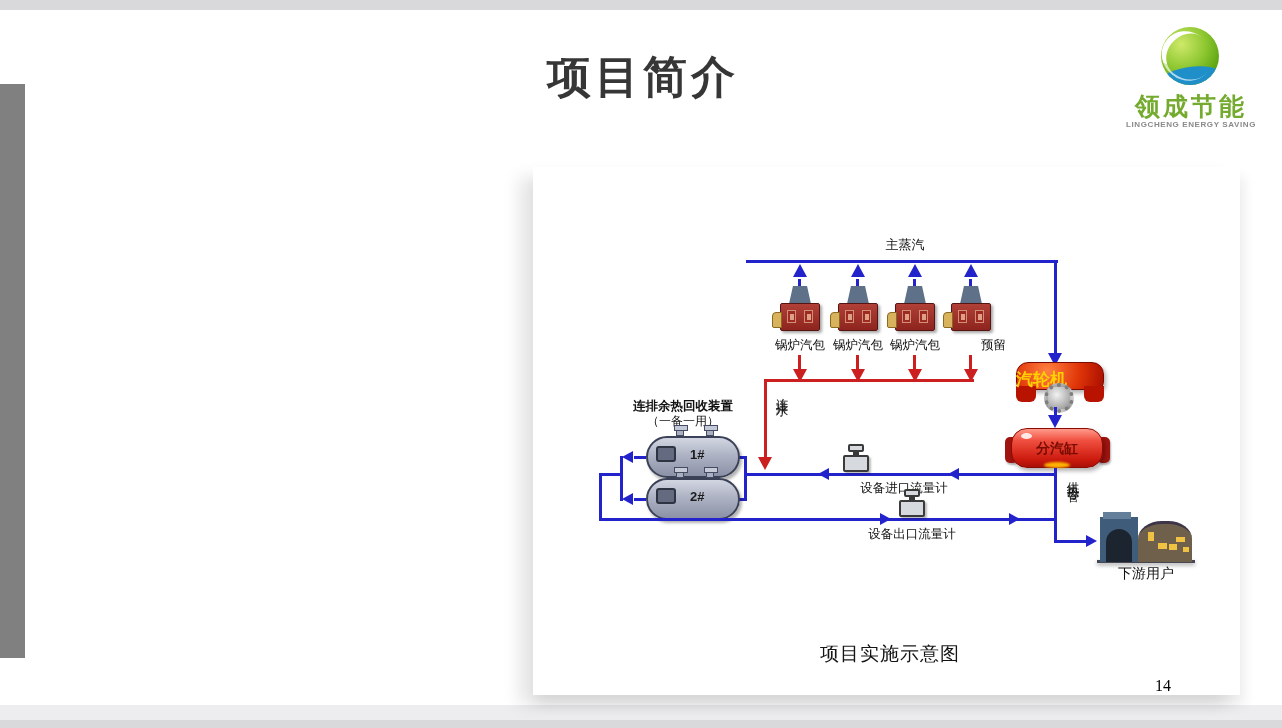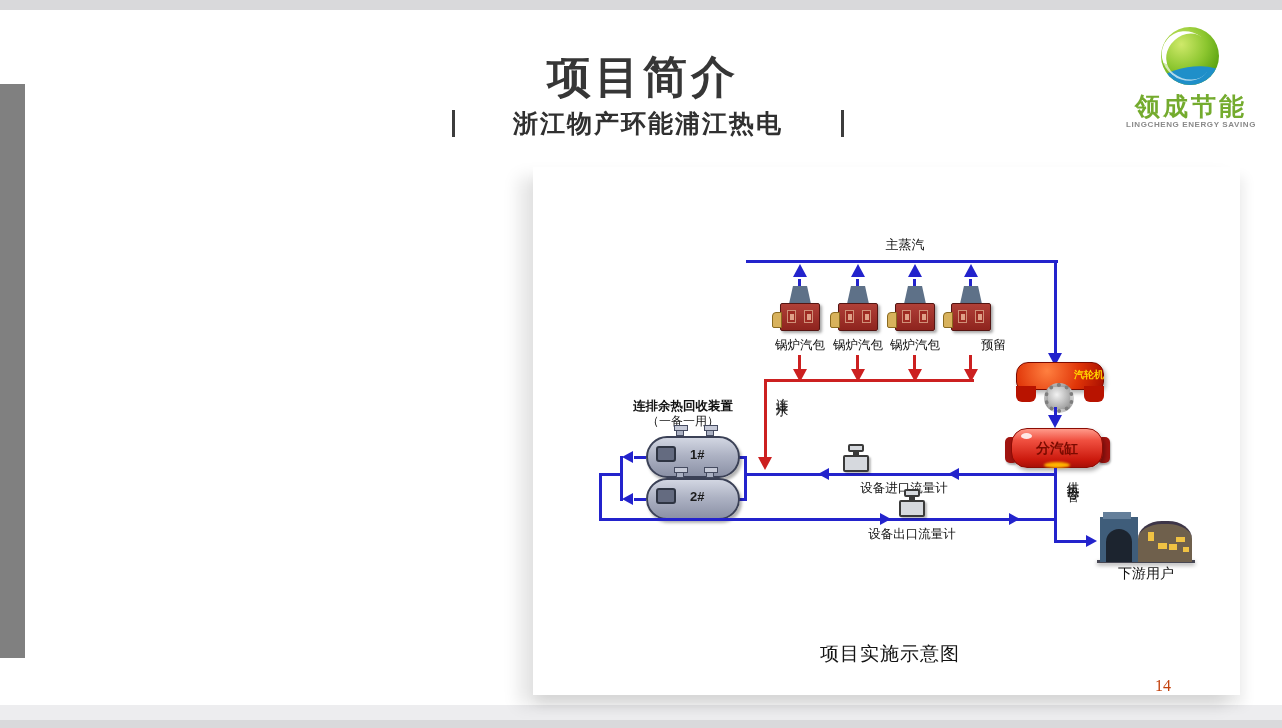--- a/index.html
+++ b/index.html
@@ -70,22 +70,22 @@
   .boiler .gauge i{position:absolute;left:2px;top:3px;width:4px;height:6px;background:#e0a088;}
   .boiler .pipe{position:absolute;left:0;top:26px;width:10px;height:16px;background:#d8b25c;
     border:1px solid #8a6a20;border-radius:4px 0 0 2px;}
 
   
   .turbine{position:absolute;left:1016px;top:362px;width:88px;height:40px;}
   .turbine .top{position:absolute;left:0;top:0;right:0;height:28px;border-radius:12px 12px 8px 8px;
     background:radial-gradient(circle at 35% 30%,#ff8040,#e03508 55%,#a80e00);border:1px solid #7c0a00;
     box-shadow:2px 3px 4px rgba(0,0,0,.3);}
   .turbine .leg{position:absolute;bottom:0;width:20px;height:16px;background:#b81300;border-radius:0 0 6px 6px;}
-  .turbine .tlabel{position:absolute;left:0;right:0;top:6px;text-align:right;
-    font-size:10px;font-weight:bold;color:#ffd100;}
+  .turbine .tlabel{position:absolute;left:0;right:0;top:6px;text-align:left;
+    font-size:17px;font-weight:bold;color:#ffd100;}
   .gear{position:absolute;left:1044px;top:383px;width:30px;height:30px;border-radius:50%;
     background:radial-gradient(circle at 40% 35%,#f2f2f2,#b4b4b4 60%,#8a8a8a);border:4px dotted #7e7e7e;}
 
   
   .cap{position:absolute;width:13px;height:26px;background:#a01410;border-radius:5px;box-shadow:1px 2px 2px rgba(0,0,0,.3);}
   .cyl{position:absolute;left:1011px;top:428px;width:92px;height:40px;border-radius:16px;
     background:linear-gradient(180deg,#ff9a8a 0%,#f05040 30%,#cc1a0e 80%,#a81008 100%);
     border:1px solid #8c0c04;box-shadow:2px 3px 4px rgba(0,0,0,.3);}
   .cyl .shine{position:absolute;left:9px;top:4px;width:11px;height:6px;background:rgba(255,255,255,.85);border-radius:50%;}
   .cyl .glow{position:absolute;left:32px;bottom:-1px;width:26px;height:6px;background:#ffb400;
@@ -113,38 +113,33 @@
   .tower-cap{position:absolute;left:1103px;top:512px;width:28px;height:7px;background:#647f9a;}
   .arch{position:absolute;left:1106px;top:529px;width:26px;height:33px;background:#1c242f;border-radius:13px 13px 0 0;}
   .hall{position:absolute;left:1138px;top:521px;width:54px;height:41px;background:#6f604c;
     border-radius:24px 24px 0 0/18px 18px 0 0;border-top:3px solid #3e3648;}
   .hwin{position:absolute;background:#f0c243;}
   .bld-base{position:absolute;left:1097px;top:560px;width:98px;height:3px;background:#474753;box-shadow:0 2px 4px rgba(0,0,0,.4);}
 
   .caption{position:absolute;left:770px;top:641px;width:240px;text-align:center;
     font-size:19px;color:#141414;letter-spacing:1px;}
   .page-num{position:absolute;left:1155px;top:677px;width:40px;font-family:"Liberation Serif","DejaVu Serif",serif;
-    font-size:16px;color:#c2410c;}
+    font-size:16px;color:#000000;}
 </style>
 </head>
 <body>
 
 <div class="page">
 
   <div class="strip" style="top:0;height:10px;"></div>
   <div class="band"></div>
   <div class="strip" style="top:720px;height:8px;"></div>
   <div class="accent-bar"></div>
 
   <div class="title">项目简介</div>
-  <div class="subtitle-row">
-    <div class="sub-bar"></div>
-    <div class="subtitle">浙江物产环能浦江热电</div>
-    <div class="sub-bar"></div>
-  </div>
 
   <div class="sphere">
     <div class="blue"></div>
     <div class="swoosh"></div>
   </div>
   <div class="logo-cn">领成节能</div>
   <div class="logo-en">LINGCHENG ENERGY SAVING</div>
 
 
   <div class="panel"></div>

